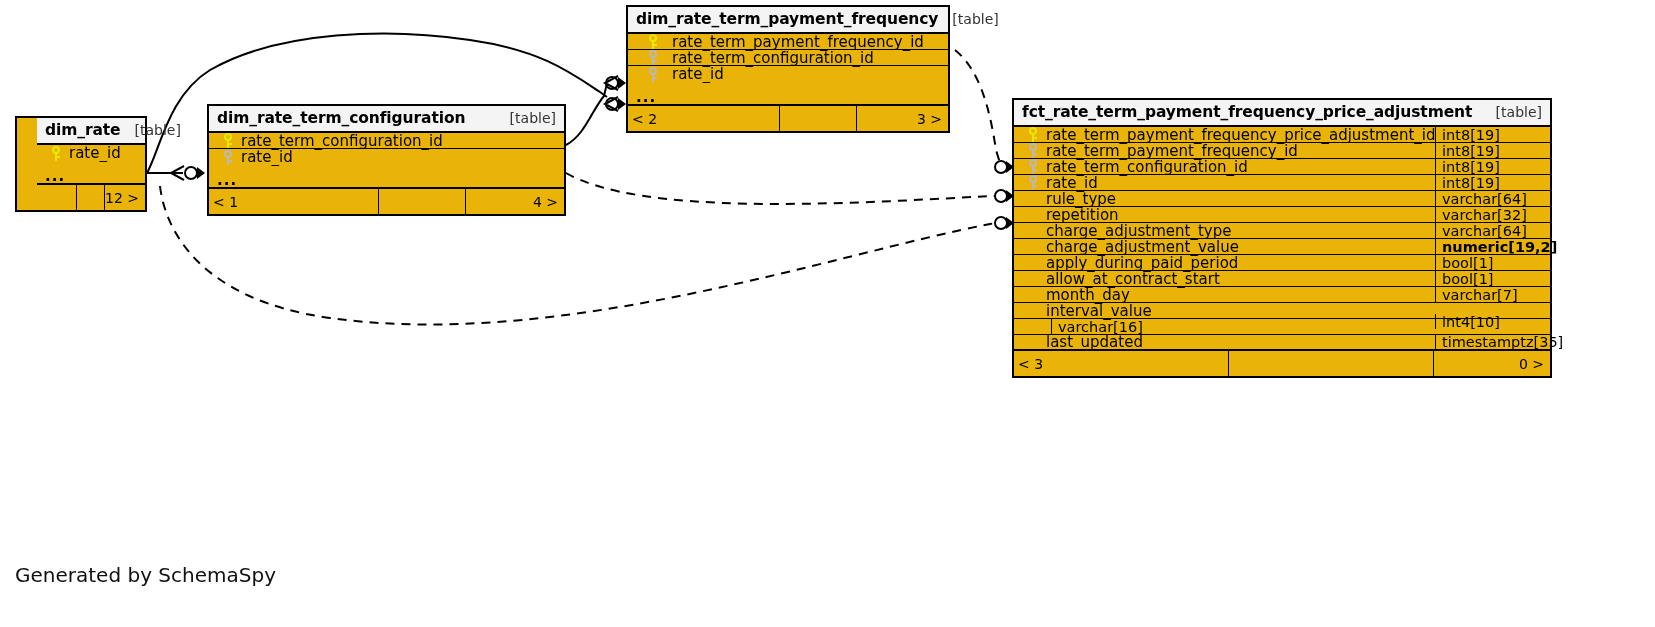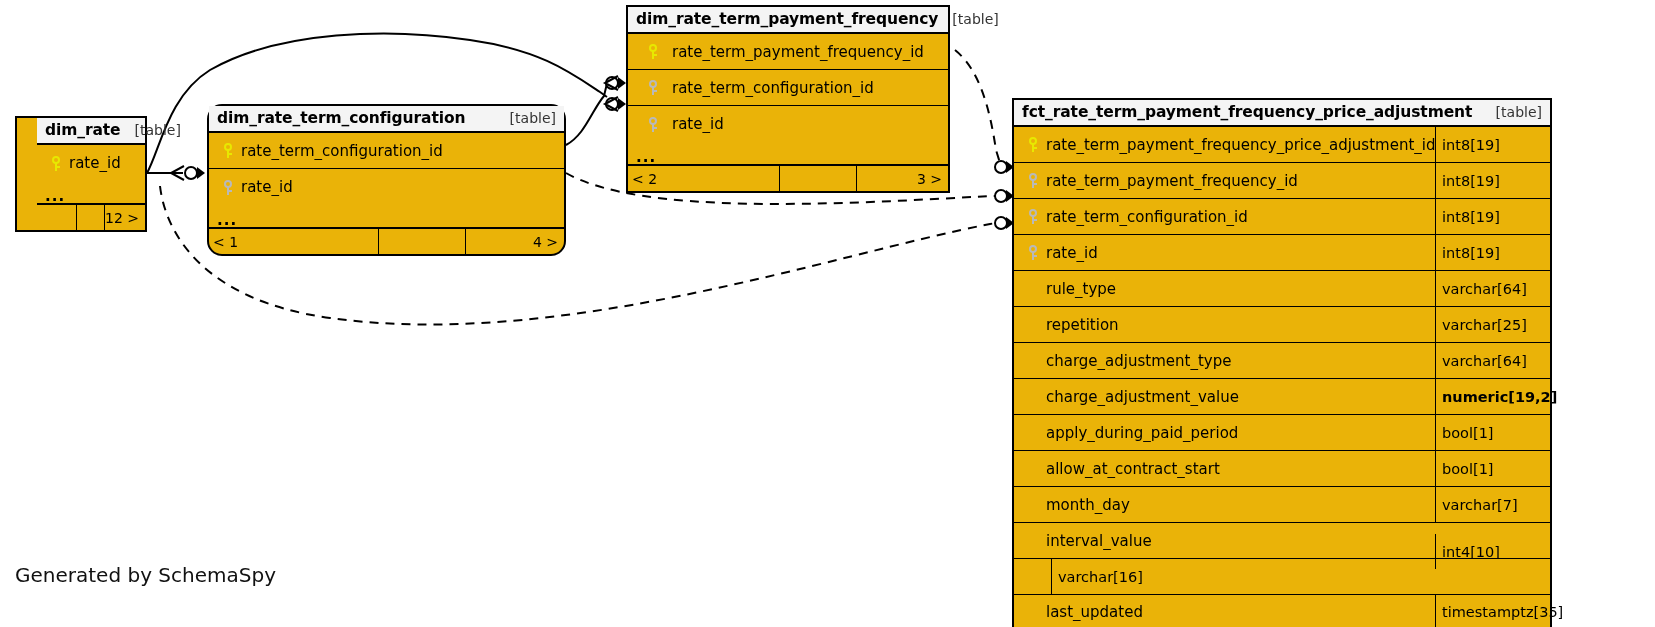--- a/index.html
+++ b/index.html
@@ -25,21 +25,21 @@
     box-sizing:border-box;
   }
   .tbl-name{font-weight:bold;font-size:15.5px;letter-spacing:-0.1px;white-space:nowrap;}
   .tbl-kind{font-size:14px;color:#333333;padding-left:14px;white-space:nowrap;}
 
   .tbl-rows{display:flex;flex-direction:column;}
   .row{
     display:flex;align-items:center;
     border-bottom:1.6px solid #000000;
     box-sizing:border-box;
-    height:36px;
+    height:16px;
   }
   .row:last-child{border-bottom:none;}
   .col-name{
     flex:1 1 auto;display:flex;align-items:center;
     padding-left:8px;box-sizing:border-box;overflow:hidden;white-space:nowrap;
     font-size:15px;
   }
   .col-type{
     flex:0 0 auto;
     border-left:1.6px solid #000000;
@@ -147,21 +147,21 @@
       </div>
     </div>
     <div class="ellipsis-row">...</div>
     <div class="footer-row">
       <div class="f-cell f-left" style="width:40px;"></div>
       <div class="f-cell f-mid" style="width:28px;"></div>
       <div class="f-cell f-right" style="flex:1;">12 &gt;</div>
     </div>
   </div>
 
-  <div class="table-box" style="left:207px;top:104px;width:359px;border-radius:15px;">
+  <div class="table-box" style="left:207px;top:104px;width:359px;">
     <div class="tbl-header">
       <span class="tbl-name">dim_rate_term_configuration</span>
       <span class="tbl-kind">[table]</span>
     </div>
     <div class="tbl-rows">
       <div class="row">
         <span class="col-name">
           <span class="keyslot">
             <span class="key pk">
                 <i class="bow"></i>
@@ -313,21 +313,21 @@
           <span class="label-txt">rule_type</span>
         </span>
         <span class="col-type" style="width:115px;">varchar[64]</span>
       </div>
 
       <div class="row">
         <span class="col-name">
           <span class="keyslot"></span>
           <span class="label-txt">repetition</span>
         </span>
-        <span class="col-type" style="width:115px;">varchar[25]</span>
+        <span class="col-type" style="width:115px;">varchar[32]</span>
       </div>
 
       <div class="row">
         <span class="col-name">
           <span class="keyslot"></span>
           <span class="label-txt">charge_adjustment_type</span>
         </span>
         <span class="col-type" style="width:115px;">varchar[64]</span>
       </div>
 

